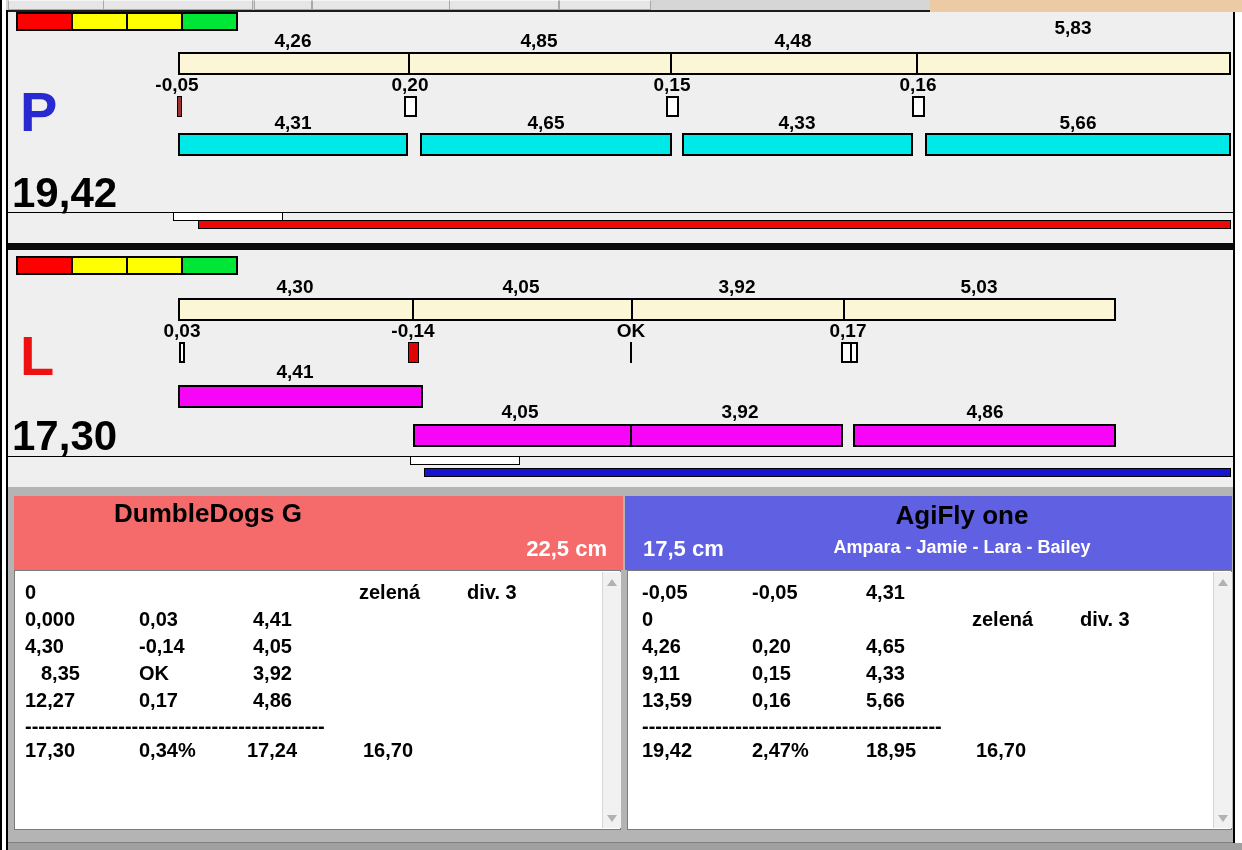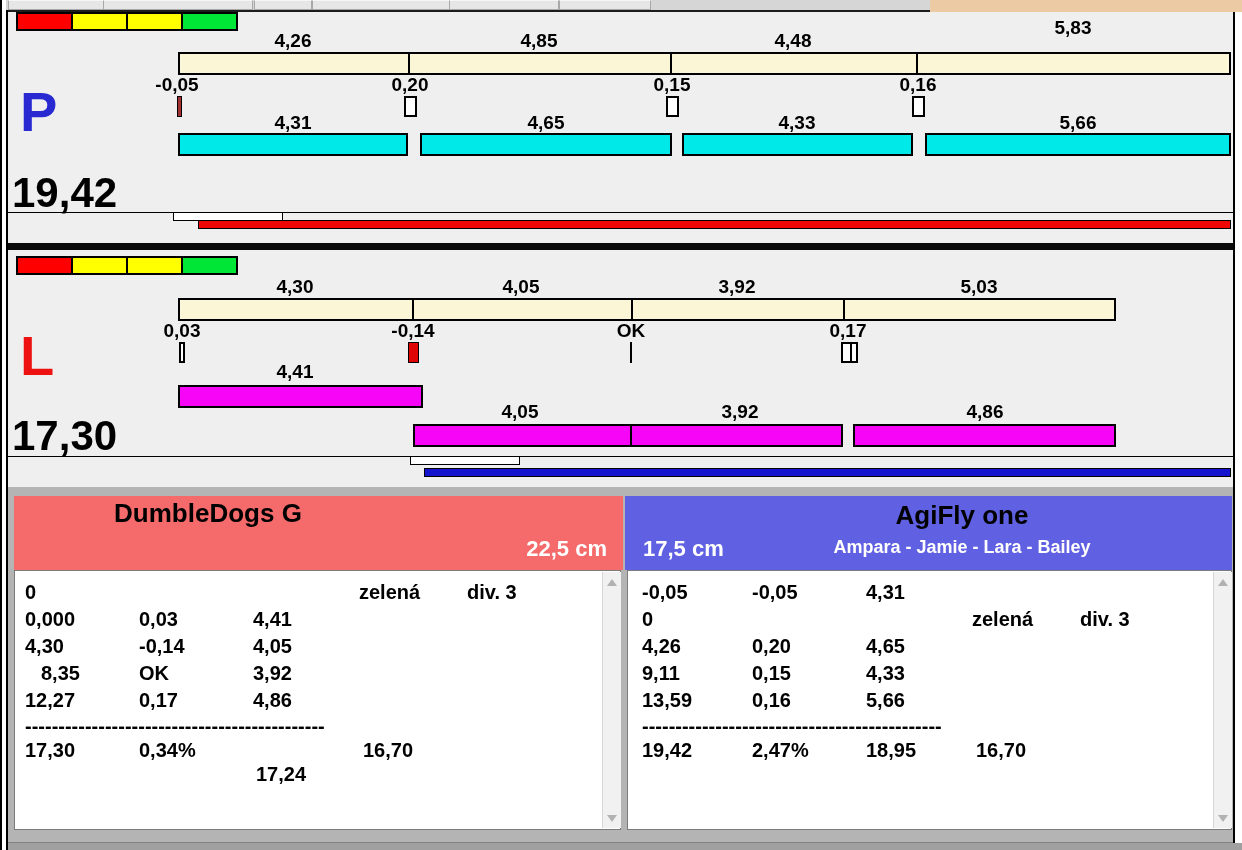--- a/index.html
+++ b/index.html
@@ -100,21 +100,21 @@
       <div class="cell" style="left: 238px; top: 64px;">4,05</div>
       <div class="cell" style="left: 10px; top: 91px; margin-left: 16px;">8,35</div>
       <div class="cell" style="left: 124px; top: 91px;">OK</div>
       <div class="cell" style="left: 238px; top: 91px;">3,92</div>
       <div class="cell" style="left: 10px; top: 118px;">12,27</div>
       <div class="cell" style="left: 124px; top: 118px;">0,17</div>
       <div class="cell" style="left: 238px; top: 118px;">4,86</div>
       <div class="cell" style="left: 10px; top: 144px;">---------------------------------------------</div>
       <div class="cell" style="left: 10px; top: 168px;">17,30</div>
       <div class="cell" style="left: 124px; top: 168px;">0,34%</div>
-      <div class="cell" style="left: 241px; top: 168px; margin-top: 24px;">17,24</div>
+      <div class="cell" style="left: 232px; top: 168px;">17,24</div>
       <div class="cell" style="left: 348px; top: 168px;">16,70</div>
       <div class="sb" style="left: 587px; top: 1px; width: 18px; height: 256px;">
         <div class="sb-btn" style="top: 2px;">
           <div class="tri-up"></div>
         </div>
         <div class="sb-btn" style="top: 238px;">
           <div class="tri-down"></div>
         </div>
       </div>
     </div>

